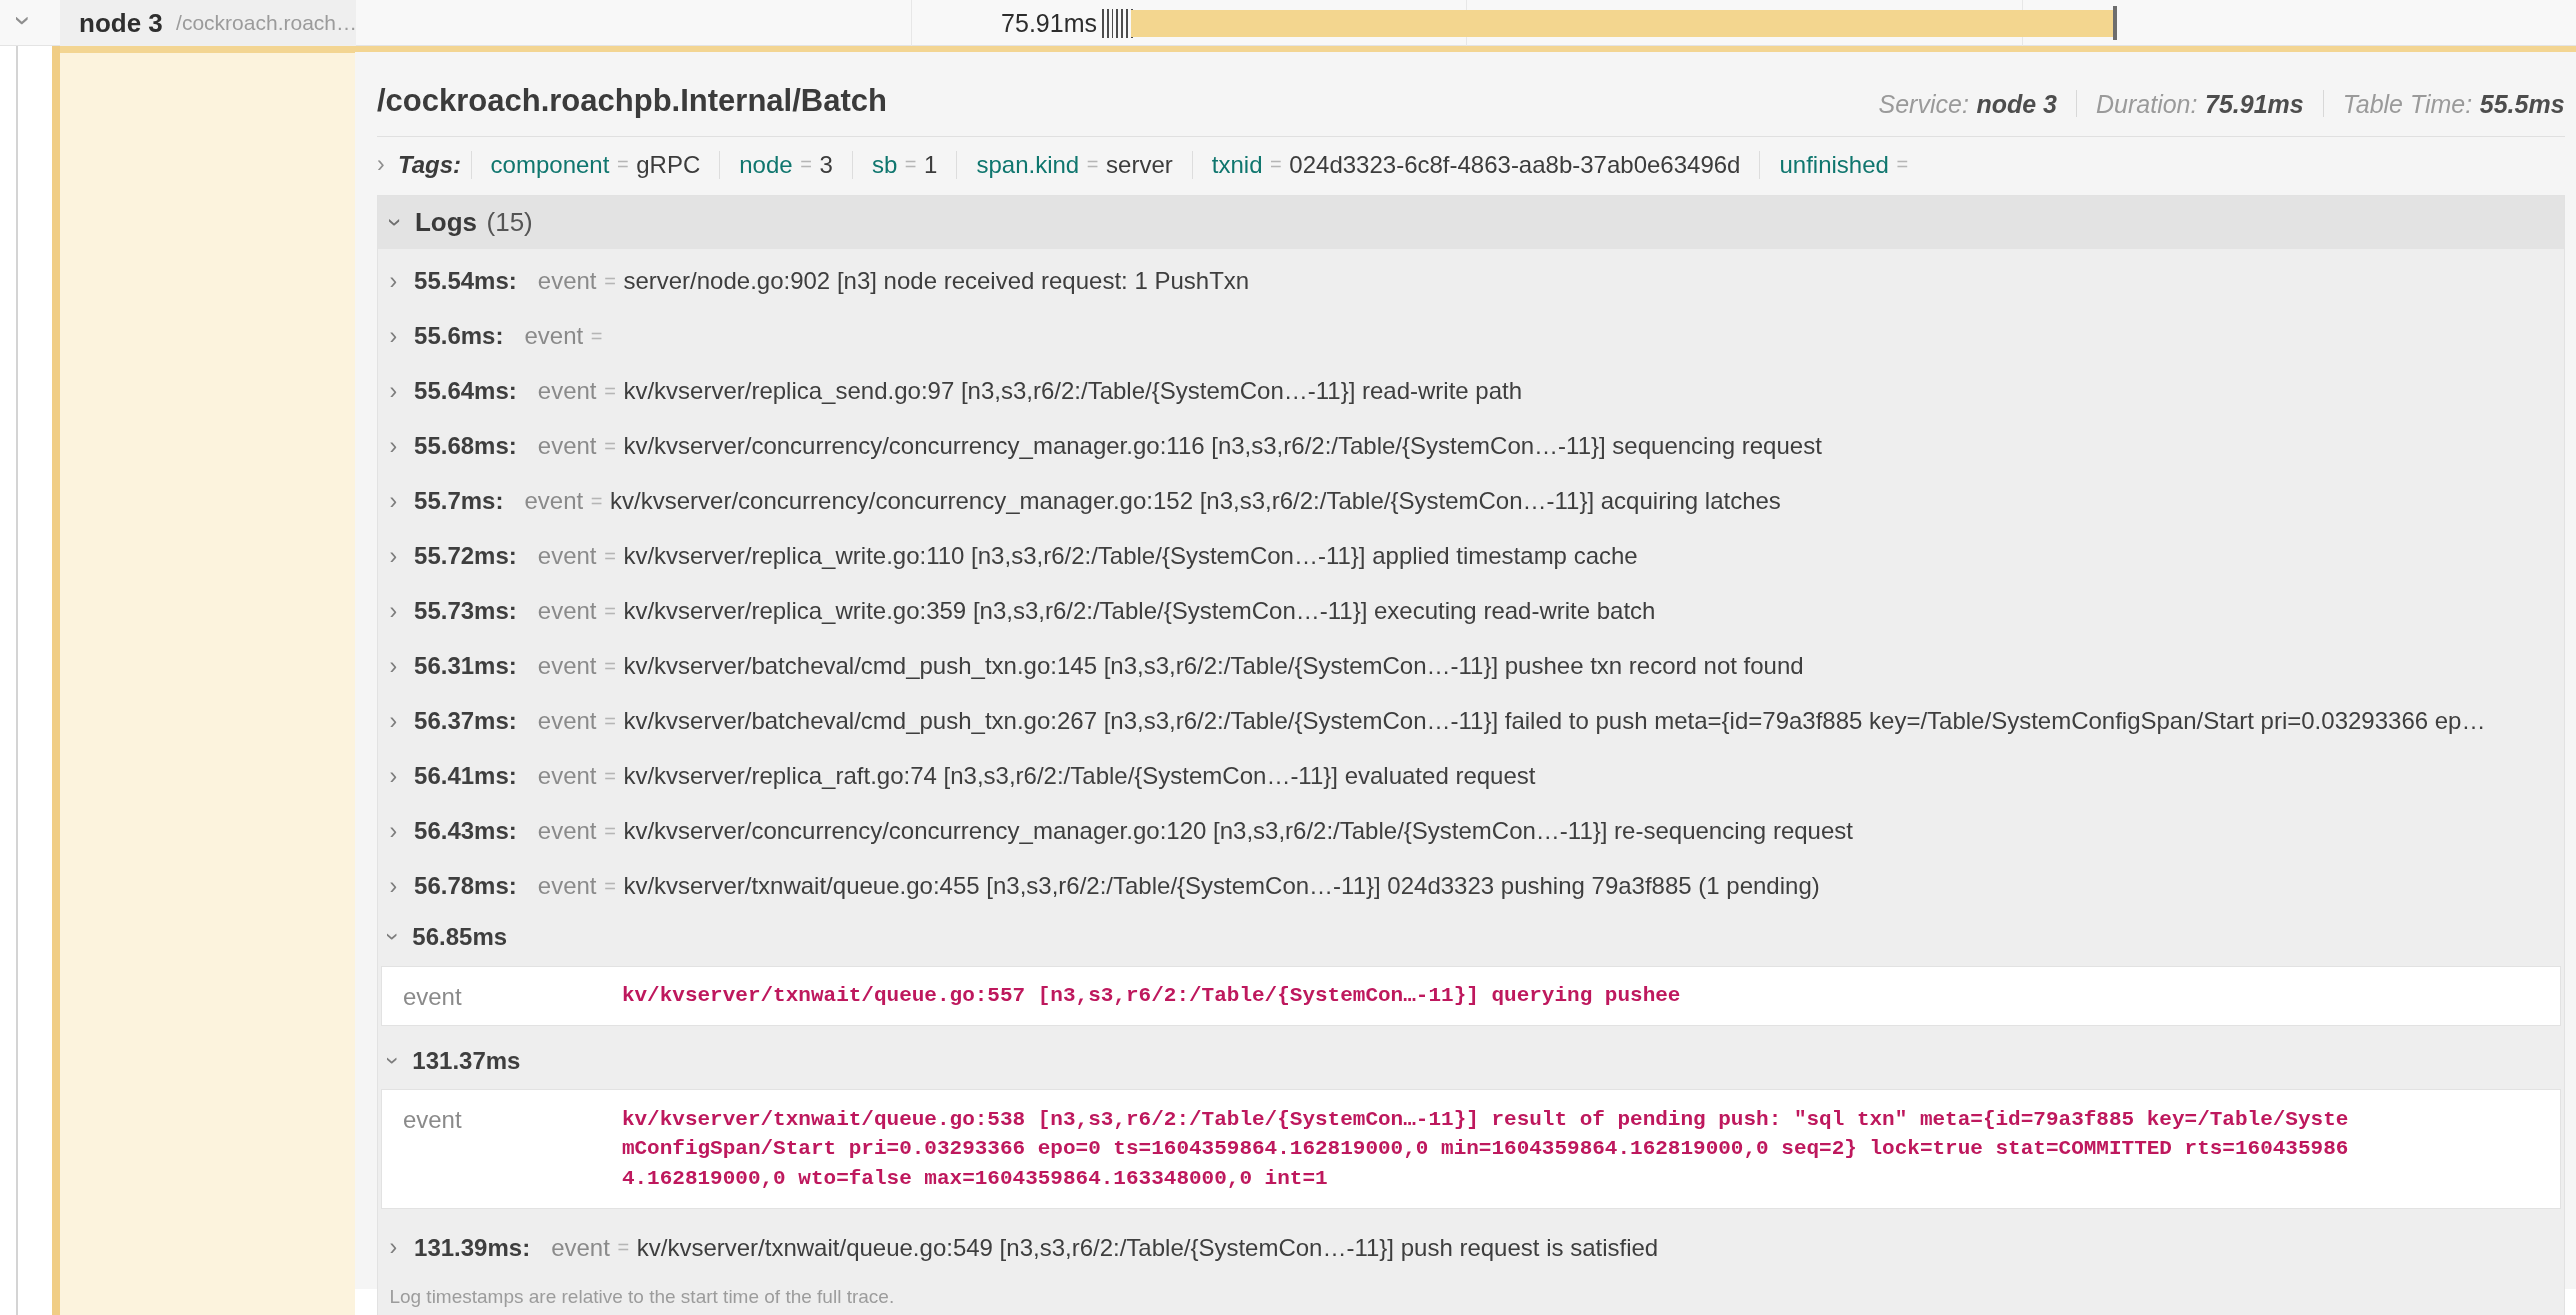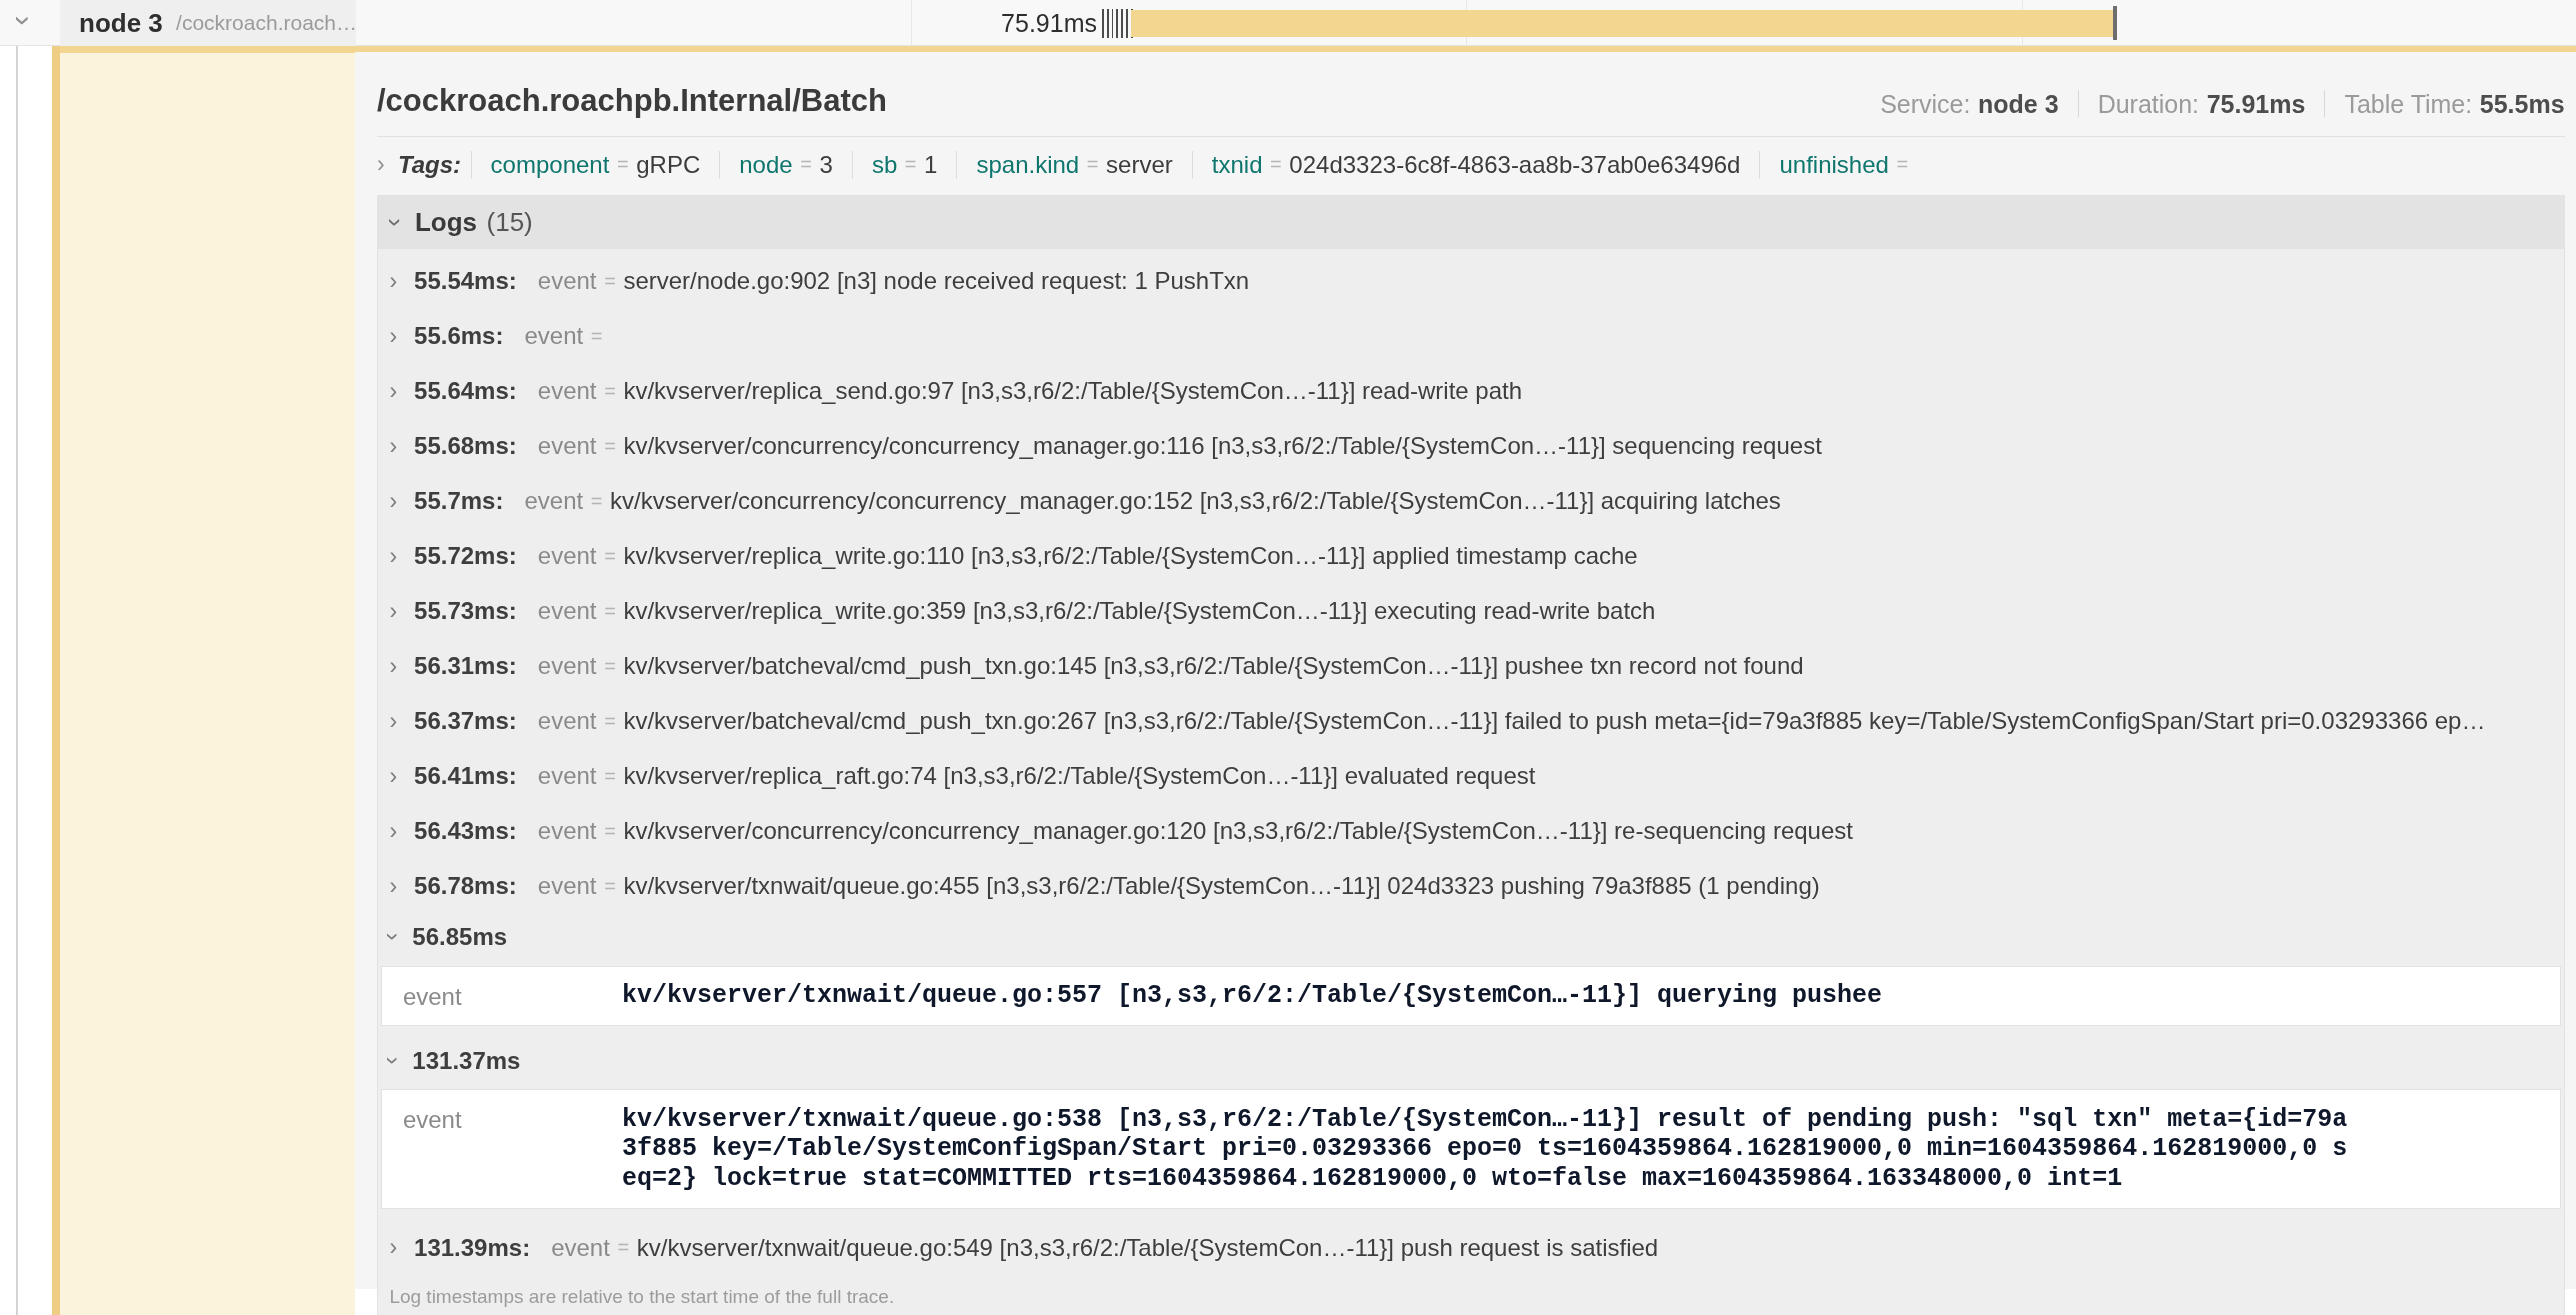--- a/index.html
+++ b/index.html
@@ -35,21 +35,21 @@
                background:repeating-linear-gradient(90deg,#4c4c4c 0 1.9px,transparent 1.9px 4.8px); }
   .span-bar { position:absolute; left:775px; top:9.5px; width:982px; height:27px; background:#f3d68f; }
   .bar-end  { position:absolute; left:1757px; top:5.7px; width:3.8px; height:34px; background:#6e6e6e; }
 
   
   .detail { position:absolute; left:355px; top:52px; width:2221px; height:1237px;
             background:#f5f5f5; padding:0 11.4px 0 22px; }
   .title-row { display:flex; align-items:flex-end; justify-content:space-between;
                padding-top:30.5px; padding-bottom:17px; }
   .title { font-size:31px; font-weight:bold; color:#3b3b3b; }
-  .meta { display:flex; align-items:flex-start; font-size:25px; color:#9a9a9a; white-space:nowrap; }
+  .meta { display:flex; align-items:flex-start; font-size:25px; color:#9a9a9a; white-space:nowrap;font-style:italic; }
   .meta b { color:#4d4d4d; margin-left:7.6px; }
   .meta .sep { width:1px; height:27px; background:#d8d8d8; margin:0 19px; }
   .title-divider { height:1px; background:#e0e0e0; }
 
   .tags-row { display:flex; align-items:center; height:53px; font-size:24px; margin-top:1.9px; }
   .tags-row .chev { font-size:23px; margin-right:13.3px; color:#8f8f8f; }
   .tags-label { font-weight:bold; color:#3b3b3b; margin-right:9.5px;font-style:italic; }
   .tag { display:flex; align-items:center; padding:0 19px; border-left:1px solid #dddddd; white-space:nowrap; }
   .tag:first-of-type { border-left:none; }
   .tag .k { color:#0f766e; }
@@ -70,22 +70,22 @@
   .log-time { font-weight:bold; color:#3e3e3e; margin-right:21px;text-align:right; }
   .log-key { color:#8a8a8a; }
   .log-eq { color:#b5b5b5; font-size:20px; margin:0 7.6px; }
   .log-val { color:#3e3e3e; }
 
   .exp-header { height:46px; display:flex; align-items:center; padding-left:11.4px; font-size:24px; }
   .exp-header .chev { font-size:23px; color:#7d7d7d; margin-right:15.3px; }
   .exp-box { margin:5.7px 2.9px 11.4px 2.9px; background:#ffffff; border:1px solid #e2e2e2;
              display:flex; padding:14.3px 19px 14.3px 21px; }
   .exp-key { width:219px; flex:0 0 219px; font-size:24px; color:#8a8a8a; padding-top:1.9px; }
-  .exp-val { font-family:"Liberation Mono", monospace; font-size:25px; line-height:29.6px;
-             color:#0f172a; font-weight:bold; max-width:1730px; word-break:break-all; }
+  .exp-val { font-family:"Liberation Mono", monospace; font-size:21px; line-height:29.6px;
+             color:#be185d; font-weight:bold; max-width:1730px; word-break:break-all; }
 
   .logs-footer { font-size:19px; color:#9c9c9c; padding:11.4px 0 15.3px 11.4px; }
 </style>
 </head>
 <body>
 
 <div class="app">
   <div class="rail-line"></div>
   <div class="accent-stripe"></div>
   <div class="name-col"></div>

